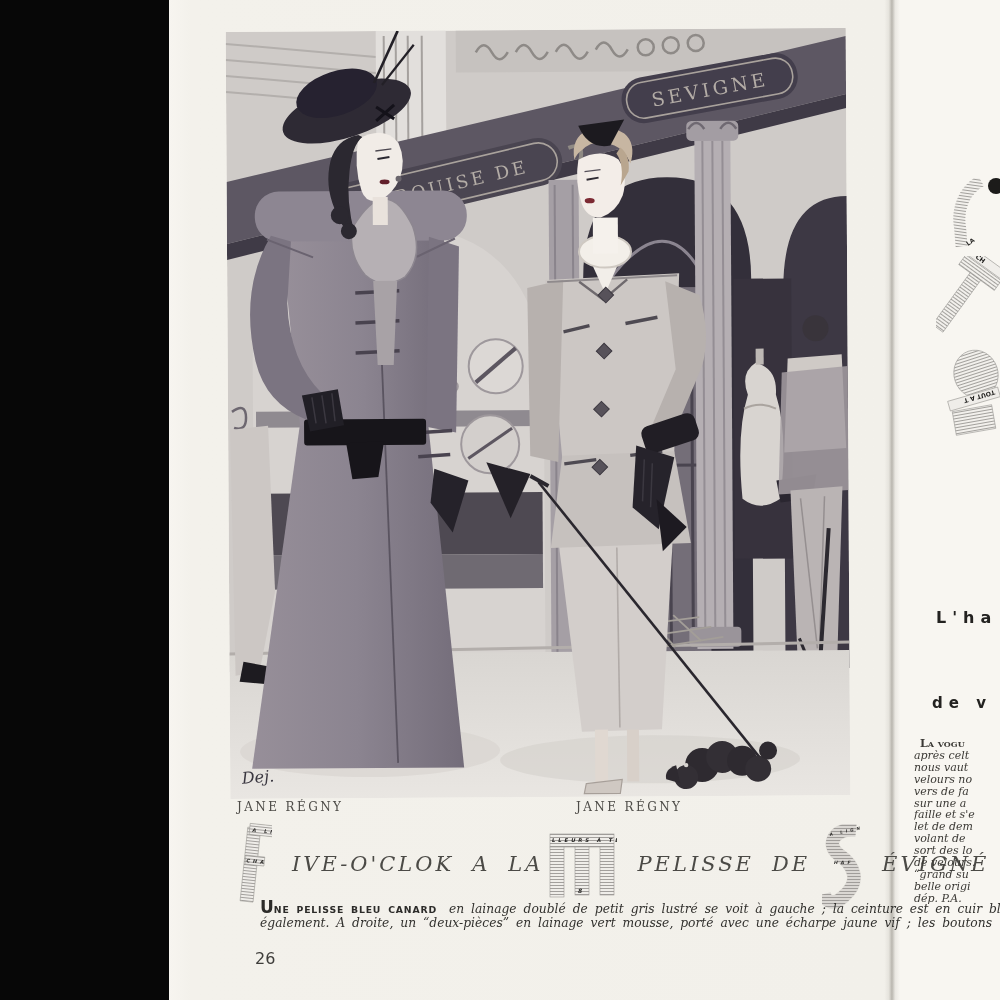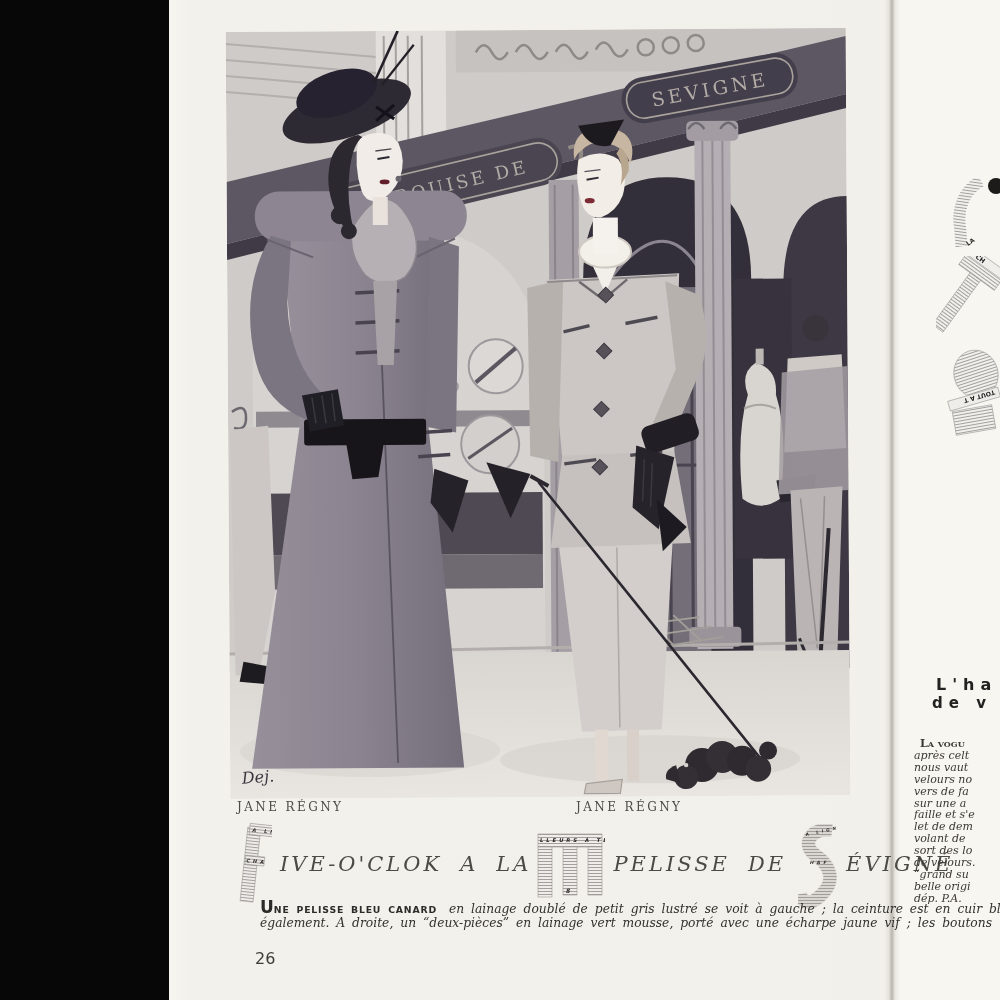--- a/index.html
+++ b/index.html
@@ -10,31 +10,31 @@
   .gutter{position:absolute;left:884px;top:0;width:16px;height:1000px;
     background:linear-gradient(90deg,rgba(0,0,0,0) 0%,rgba(110,105,95,0.10) 30%,rgba(85,80,70,0.38) 50%,rgba(110,105,95,0.10) 70%,rgba(0,0,0,0) 100%);}
   .page-right{position:absolute;left:892px;top:0;width:108px;height:1000px;background:#f8f6f1;}
   .illus{position:absolute;left:228px;top:30px;width:620px;height:767px;transform:rotate(-0.35deg);}
   .caption{position:absolute;font-size:12px;letter-spacing:2.4px;color:#4e4c48;white-space:nowrap;}
   .cap-l{left:237px;top:800px;}
   .cap-r{left:576px;top:800px;}
   .title-row{position:absolute;left:236px;top:816px;width:616px;height:96px;display:flex;align-items:center;
     font-style:italic;font-size:21px;letter-spacing:3px;color:#4b4a46;white-space:nowrap;}
   .title-row .tword{display:inline-block;}
-  .m18{margin-left:18px;} .m6{margin-left:6px;} .m4{margin-left:8px;} .m12{margin-left:12px;}
+  .m18{margin-left:18px;} .m6{margin-left:6px;} .m4{margin-left:20px;} .m12{margin-left:12px;}
   .col-f{width:36px;height:84px;flex:0 0 auto;}
   .col-m{width:68px;height:66px;flex:0 0 auto;margin-top:4px;}
   .col-s{width:40px;height:86px;flex:0 0 auto;margin-top:6px;}
   .bodycopy{position:absolute;left:260px;top:901px;width:592px;color:#32312e;}
   .bline{text-align:center;font-size:12.3px;line-height:13.6px;font-style:italic;word-spacing:3px;white-space:nowrap;}
   .lead-u{font-family:"DejaVu Sans",sans-serif;font-style:normal;font-weight:bold;font-size:17px;color:#2c2b29;}
   .lead-caps{font-family:"DejaVu Sans",sans-serif;font-style:normal;font-weight:bold;font-size:9.3px;letter-spacing:0.8px;color:#2c2b29;margin-right:12px;}
   .pageno{position:absolute;left:255px;top:949px;font-family:"DejaVu Sans",sans-serif;font-size:16px;color:#3e3d3a;}
   .rp-frag{position:absolute;}
-  .rp-h1{position:absolute;left:936px;top:675px;font-family:"DejaVu Sans",sans-serif;font-weight:bold;font-size:16px;letter-spacing:6px;color:#232220;white-space:nowrap;}
+  .rp-h1{position:absolute;left:936px;top:608px;font-family:"DejaVu Sans",sans-serif;font-weight:bold;font-size:16px;letter-spacing:6px;color:#232220;white-space:nowrap;}
   .rp-h2{position:absolute;left:932px;top:694px;font-family:"DejaVu Sans",sans-serif;font-weight:bold;font-size:15px;letter-spacing:6px;color:#232220;white-space:nowrap;}
   .rp-par{position:absolute;left:914px;top:738px;width:86px;overflow:hidden;color:#3a3834;}
   .rp-line{font-size:11px;line-height:11.9px;font-style:italic;white-space:nowrap;}
   .rp-line.first{font-style:normal;font-variant:small-caps;font-weight:bold;padding-left:6px;}
 </style>
 </head>
 <body>
 
 <div class="stage">
   <div class="black-bar"></div>

